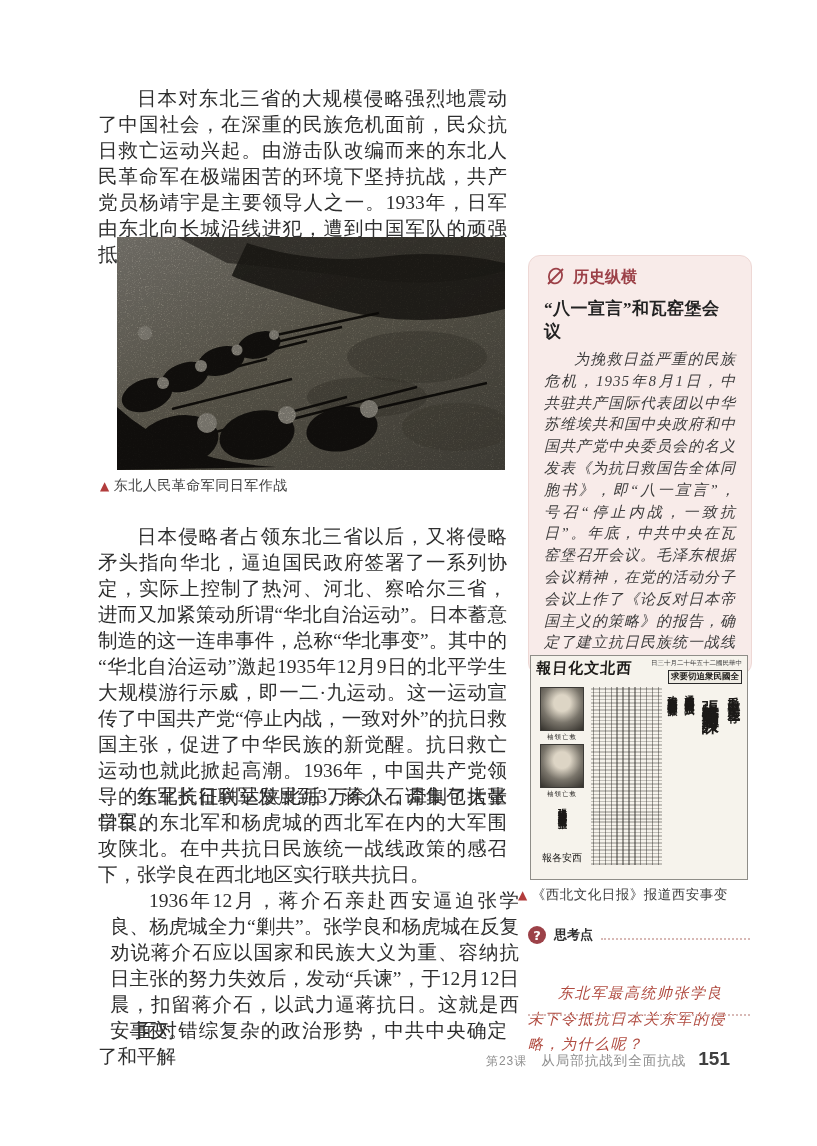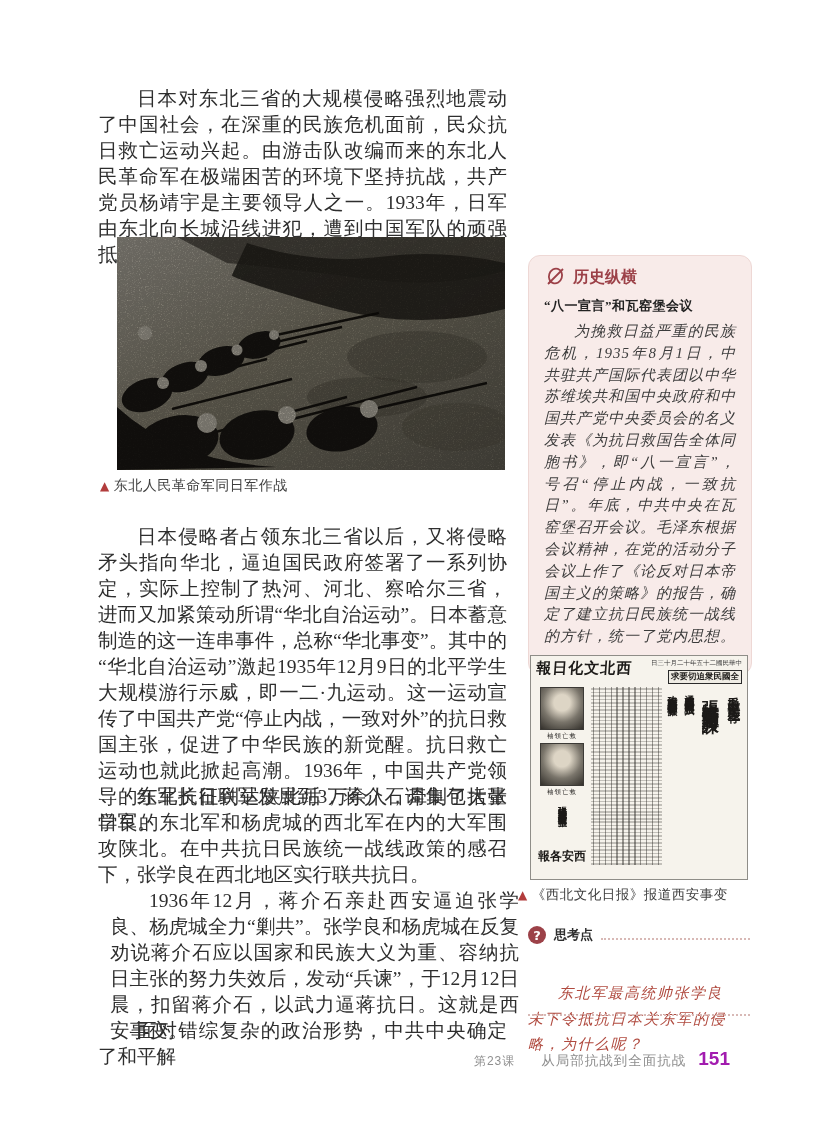--- a/index.html
+++ b/index.html
@@ -20,21 +20,21 @@
   .caption{font-size:14px;color:#3f3f3f;letter-spacing:.5px;}
   .tri{color:#b23c3c;font-size:12px;margin-right:4px;font-family:"DejaVu Sans",sans-serif;}
   
   .hist-box{
     left:528px;top:255px;width:224px;height:420px;box-sizing:border-box;
     background:#f8ebe9;border:1px solid #eed8d5;border-radius:12px;
     padding:10px 15px 0 15px;
   }
   .hist-header{display:flex;align-items:center;gap:7px;margin-bottom:9px;}
   .hist-header .label{font-size:16px;font-weight:bold;color:#9c4148;font-family:"Liberation Sans","DejaVu Sans",sans-serif;}
-  .hist-title{font-size:13px;font-weight:bold;color:#222;letter-spacing:.5px;margin-bottom:6px;}
+  .hist-title{font-size:17px;font-weight:bold;color:#222;letter-spacing:.5px;margin-bottom:6px;}
   .hist-body{
     font-size:15px;line-height:21.8px;letter-spacing:1px;color:#3c3c3c;
     text-indent:2em;text-align:justify;font-style:italic;
   }
   
   .np{
     left:530px;top:655px;width:218px;height:225px;box-sizing:border-box;
     background:#f6f3ec;border:1px solid #8f8d88;color:#1c1a18;
     font-family:"Liberation Serif","DejaVu Serif",serif;overflow:hidden;
   }
@@ -50,41 +50,41 @@
   .np-h-main{font-size:17px;font-weight:bold;letter-spacing:2px;}
   .np-sub{font-size:10px;font-weight:bold;letter-spacing:1px;}
   .np-texture{flex:1;min-width:20px;background:
     repeating-linear-gradient(90deg, rgba(40,38,34,.0) 0 1.5px, rgba(40,38,34,.45) 1.5px 2.5px, rgba(40,38,34,.0) 2.5px 6px),
     repeating-linear-gradient(0deg, rgba(40,38,34,.25) 0 1.5px, rgba(0,0,0,0) 1.5px 3.5px);}
   .np-photos{width:52px;display:flex;flex-direction:column;align-items:center;gap:2px;}
   .np-photo{width:42px;height:50px;border:1px solid #3c3a36;
     background:radial-gradient(circle at 50% 36%, #ddd5c5 0 24%, #7a756b 58%, #33302b 100%);}
   .np-pcap{font-size:6.5px;letter-spacing:1px;}
   .np-sidehead{font-size:9px;font-weight:bold;height:58px;letter-spacing:1px;}
-  .np-corner{font-size:12px;font-weight:bold;}
+  .np-corner{font-size:10px;font-weight:normal;}
   
   .think-header{left:528px;top:926px;width:222px;display:flex;align-items:center;gap:8px;}
   .think-label{font-size:13px;font-weight:bold;color:#2f2f2f;font-family:"Liberation Sans","DejaVu Sans",sans-serif;}
   .dotline{flex:1;border-bottom:2px dotted #d8b9b6;height:8px;}
   .qmark{
     width:18px;height:18px;border-radius:50%;background:#9c4148;color:#fff;
     font-size:13px;font-weight:bold;display:flex;align-items:center;justify-content:center;
     font-family:"DejaVu Sans",sans-serif;
   }
   .think-q{
     left:528px;top:981px;width:205px;font-size:15px;line-height:25.5px;letter-spacing:1.5px;
     color:#b04a3f;text-indent:2em;font-style:italic;
   }
   .think-bottomline{left:528px;top:1008px;width:222px;border-bottom:2px dotted #d8b9b6;height:6px;}
   
   .footer{left:0;top:1048px;width:730px;text-align:right;color:#8f8f8f;
     font-family:"Liberation Sans","DejaVu Sans",sans-serif;}
   .footer .lesson{font-size:12px;letter-spacing:1px;}
-  .footer .ltitle{font-size:13.5px;margin-left:26px;letter-spacing:1px;}
-  .footer .pnum{font-size:19px;font-weight:bold;color:#a21caf;margin-left:12px;}
+  .footer .ltitle{font-size:13.5px;margin-left:14px;letter-spacing:1px;}
+  .footer .pnum{font-size:19px;font-weight:bold;color:#404040;margin-left:12px;}
 </style>
 </head>
 <body>
 
 <div class="abs para" style="left:98px;top:86px;">日本对东北三省的大规模侵略强烈地震动了中国社会，在深重的民族危机面前，民众抗日救亡运动兴起。由游击队改编而来的东北人民革命军在极端困苦的环境下坚持抗战，共产党员杨靖宇是主要领导人之一。1933年，日军由东北向长城沿线进犯，遭到中国军队的顽强抵抗。</div>
 
 <div class="abs photo-frame">
   <svg width="388" height="233" viewBox="0 0 388 233">
     <defs>
       <linearGradient id="pbg" x1="0" y1="0" x2="1" y2="1">

